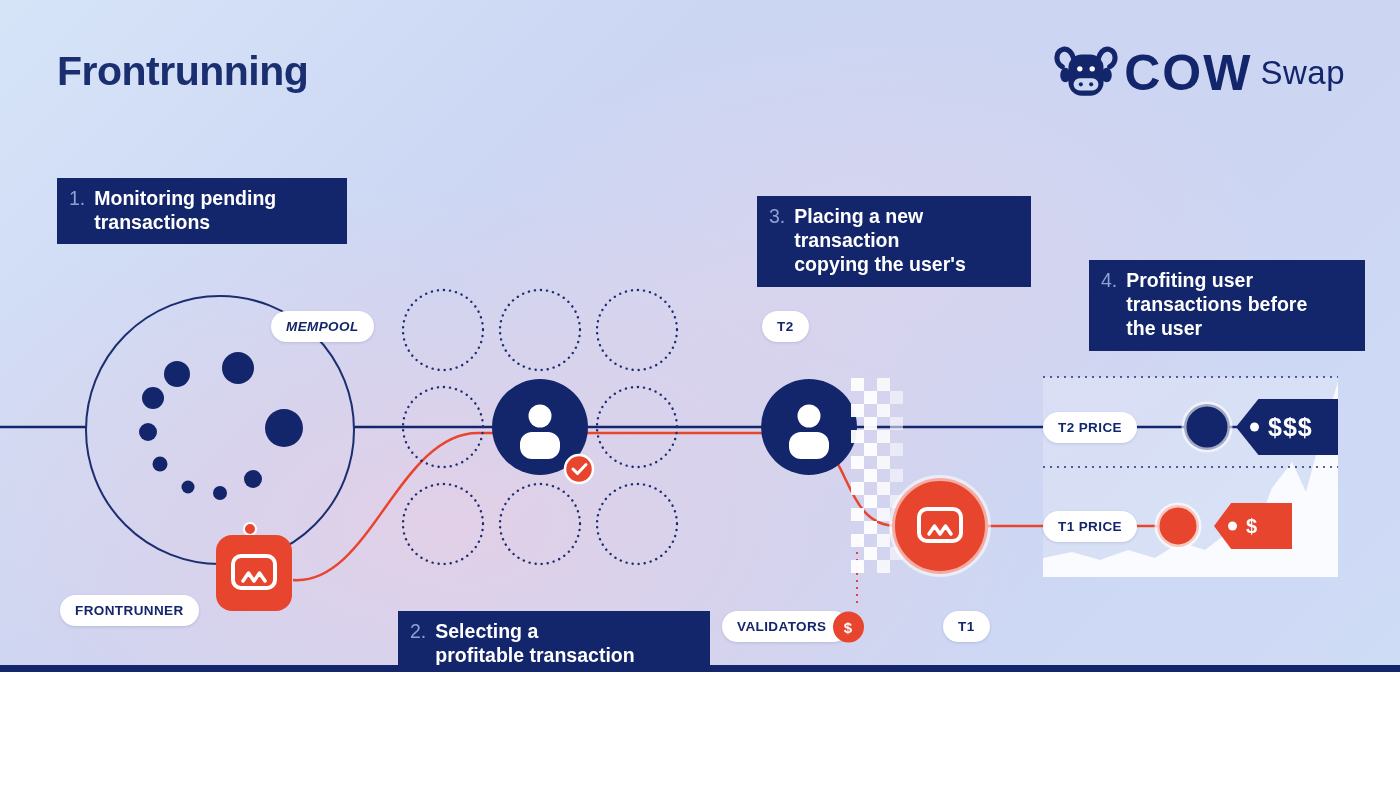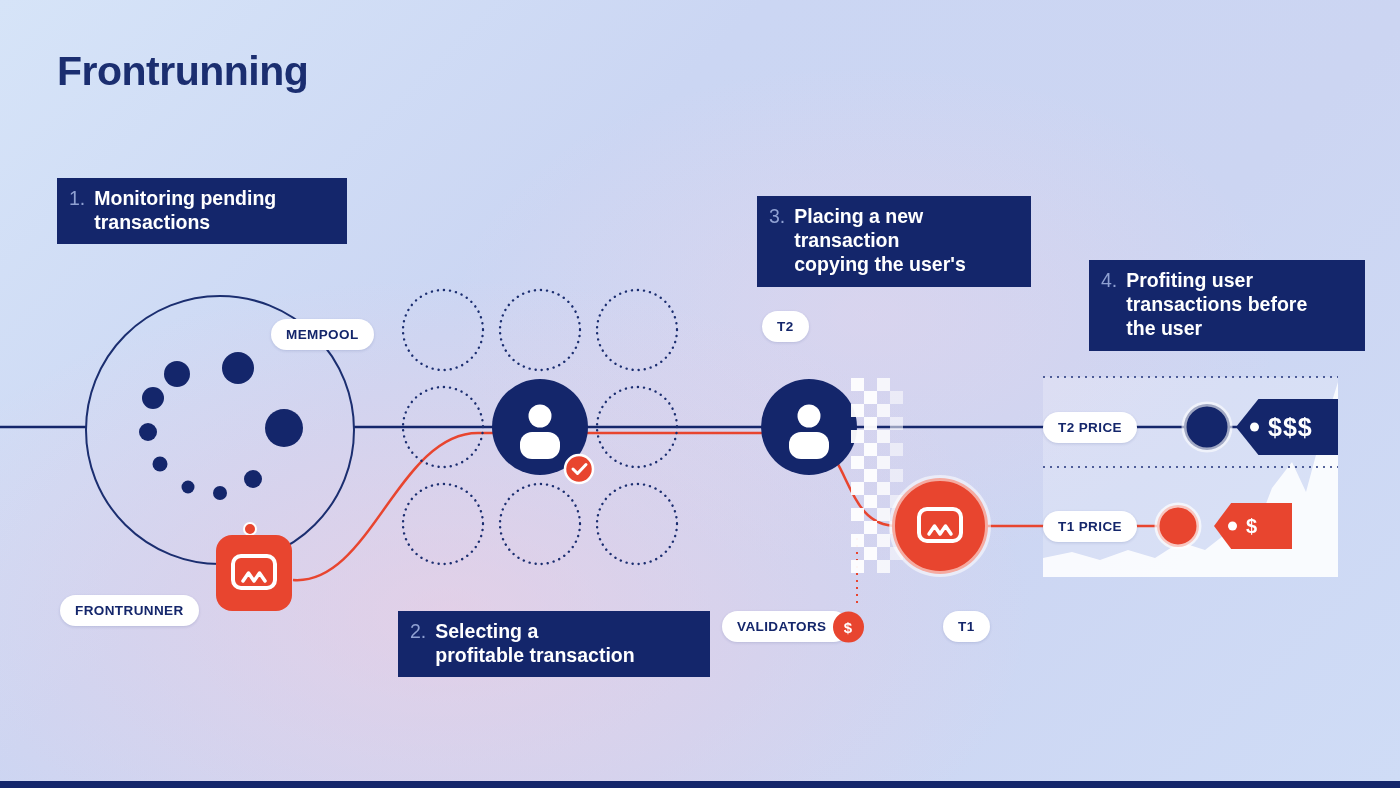--- a/index.html
+++ b/index.html
@@ -1,17 +1,17 @@
 <!DOCTYPE html>
 <html><head>
 <meta charset="utf-8">
 <style>
   html,body{margin:0;padding:0;}
   .canvas{
-    position:relative;width:1400px;height:788px;overflow:hidden;
+    position:relative;width:1400px;height:672px;overflow:hidden;
     font-family:"Liberation Sans",sans-serif;
     background:
       radial-gradient(ellipse 900px 520px at 32% 78%, rgba(244,203,222,0.55), rgba(244,203,222,0) 65%),
       radial-gradient(ellipse 700px 420px at 62% 40%, rgba(240,210,230,0.35), rgba(240,210,230,0) 60%),
       linear-gradient(135deg,#d6e4f8 0%,#cbd6f3 35%,#ccd5f2 65%,#cfdcf6 100%);
   }
   svg.diagram{position:absolute;left:0;top:0;}
   .page-title{
     position:absolute;left:57px;top:48px;margin:0;
     font-size:41px;font-weight:bold;letter-spacing:-0.5px;color:#1b2e70;
@@ -160,20 +160,36 @@
       <rect x="-21" y="-17" width="42" height="32" rx="8" stroke="#ffffff" stroke-width="4" fill="none"></rect>
       <path d="M-11 8 L-5.5 0 L0 8 L5.5 0 L11 8" stroke="#ffffff" stroke-width="3.5" fill="none" stroke-linecap="round" stroke-linejoin="round"></path>
     </g>
 
     <circle cx="1207" cy="427" r="23" fill="#14266b" stroke="rgba(255,255,255,0.6)" stroke-width="5"></circle>
     <circle cx="1178" cy="526" r="21" fill="#e8452f" stroke="rgba(255,255,255,0.7)" stroke-width="5"></circle>
   </svg>
 
   <h1 class="page-title">Frontrunning</h1>
 
+  <div class="logo">
+    <svg width="64" height="54" viewBox="0 0 62 52">
+      <path d="M8 20 C1 16 1 5 9 3 C14 2 18 7 19 12" stroke="#14266b" stroke-width="5" fill="none" stroke-linecap="round"></path>
+      <path d="M54 20 C61 16 61 5 53 3 C48 2 44 7 43 12" stroke="#14266b" stroke-width="5" fill="none" stroke-linecap="round"></path>
+      <ellipse cx="11" cy="28" rx="5" ry="7" fill="#14266b"></ellipse>
+      <ellipse cx="51" cy="28" rx="5" ry="7" fill="#14266b"></ellipse>
+      <rect x="14" y="8" width="34" height="40" rx="13" fill="#14266b"></rect>
+      <circle cx="25" cy="22" r="2.6" fill="#ffffff"></circle>
+      <circle cx="37" cy="22" r="2.6" fill="#ffffff"></circle>
+      <rect x="19" y="31" width="24" height="12" rx="6" fill="#cdd9f4"></rect>
+      <circle cx="26" cy="37" r="2" fill="#14266b"></circle>
+      <circle cx="36" cy="37" r="2" fill="#14266b"></circle>
+    </svg>
+    <span class="brand">COW</span>
+    <span class="suffix">Swap</span>
+  </div>
 
   <div class="step" style="left:57px;top:178px;width:264px;">
     <span class="num">1.</span>
     <span class="txt">
       <span>Monitoring pending</span>
       <span>transactions</span>
     </span>
   </div>
   <div class="step" style="left:398px;top:611px;width:286px;">
     <span class="num">2.</span>
@@ -192,21 +208,21 @@
   </div>
   <div class="step" style="left:1089px;top:260px;width:250px;">
     <span class="num">4.</span>
     <span class="txt">
       <span>Profiting user</span>
       <span>transactions before</span>
       <span>the user</span>
     </span>
   </div>
 
-  <div class="pill" style="left:271px;top:319px;">
+  <div class="pill" style="left:271px;top:311px;font-style:italic;">
     <span>MEMPOOL</span>
   </div>
   <div class="pill" style="left:60px;top:579px;margin-top:16px;">
     <span>FRONTRUNNER</span>
   </div>
   <div class="pill" style="left:762px;top:311px;">
     <span>T2</span>
   </div>
   <div class="pill" style="left:722px;top:611px;padding-right:22px;justify-content:flex-end;">
     <span>VALIDATORS</span>

